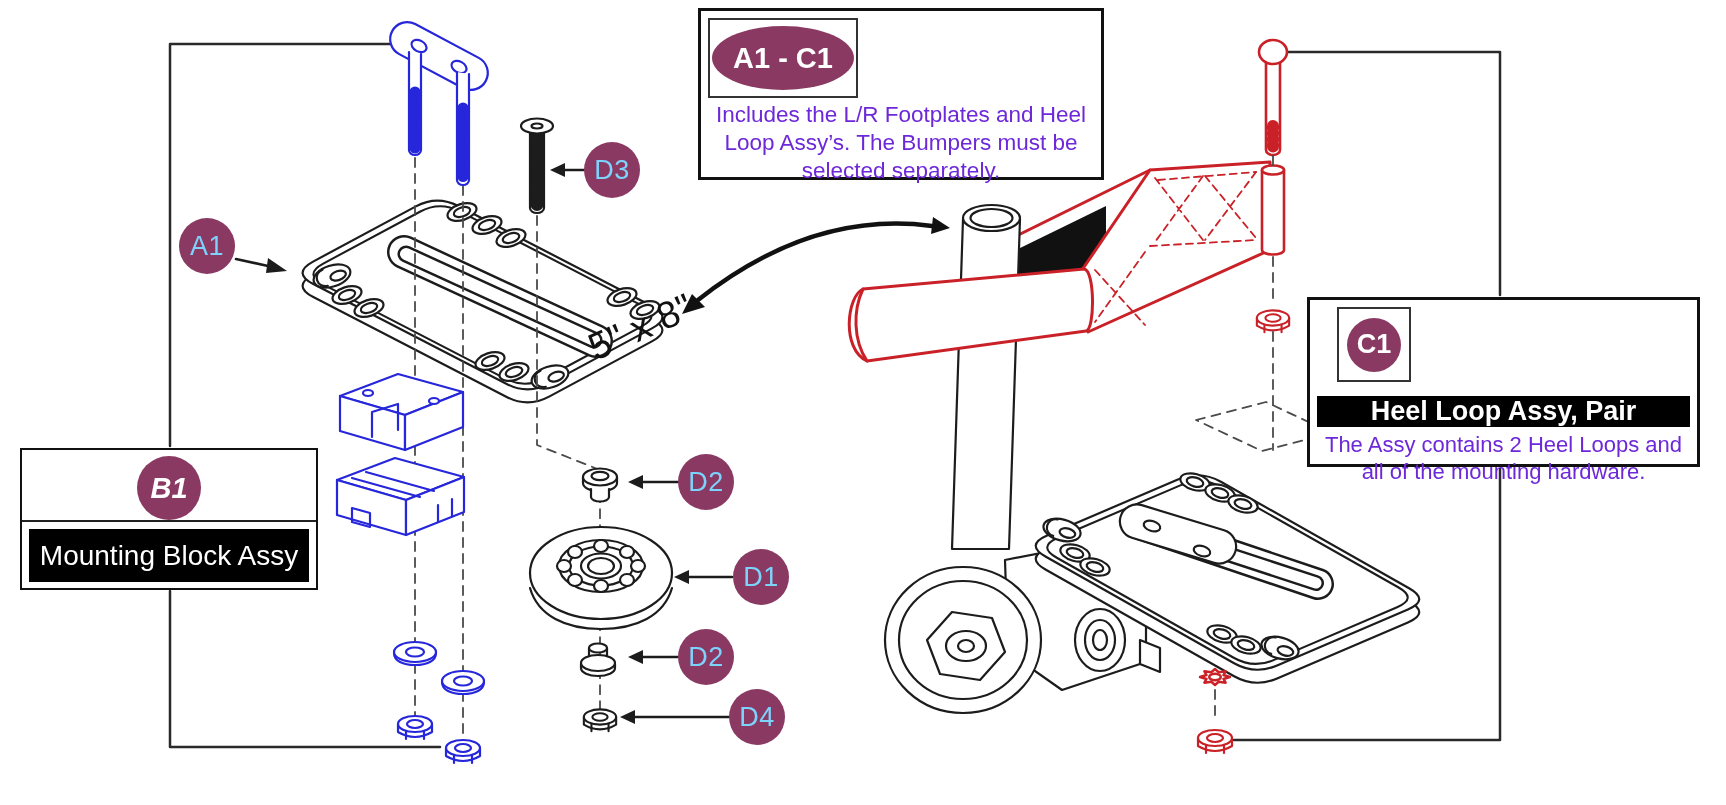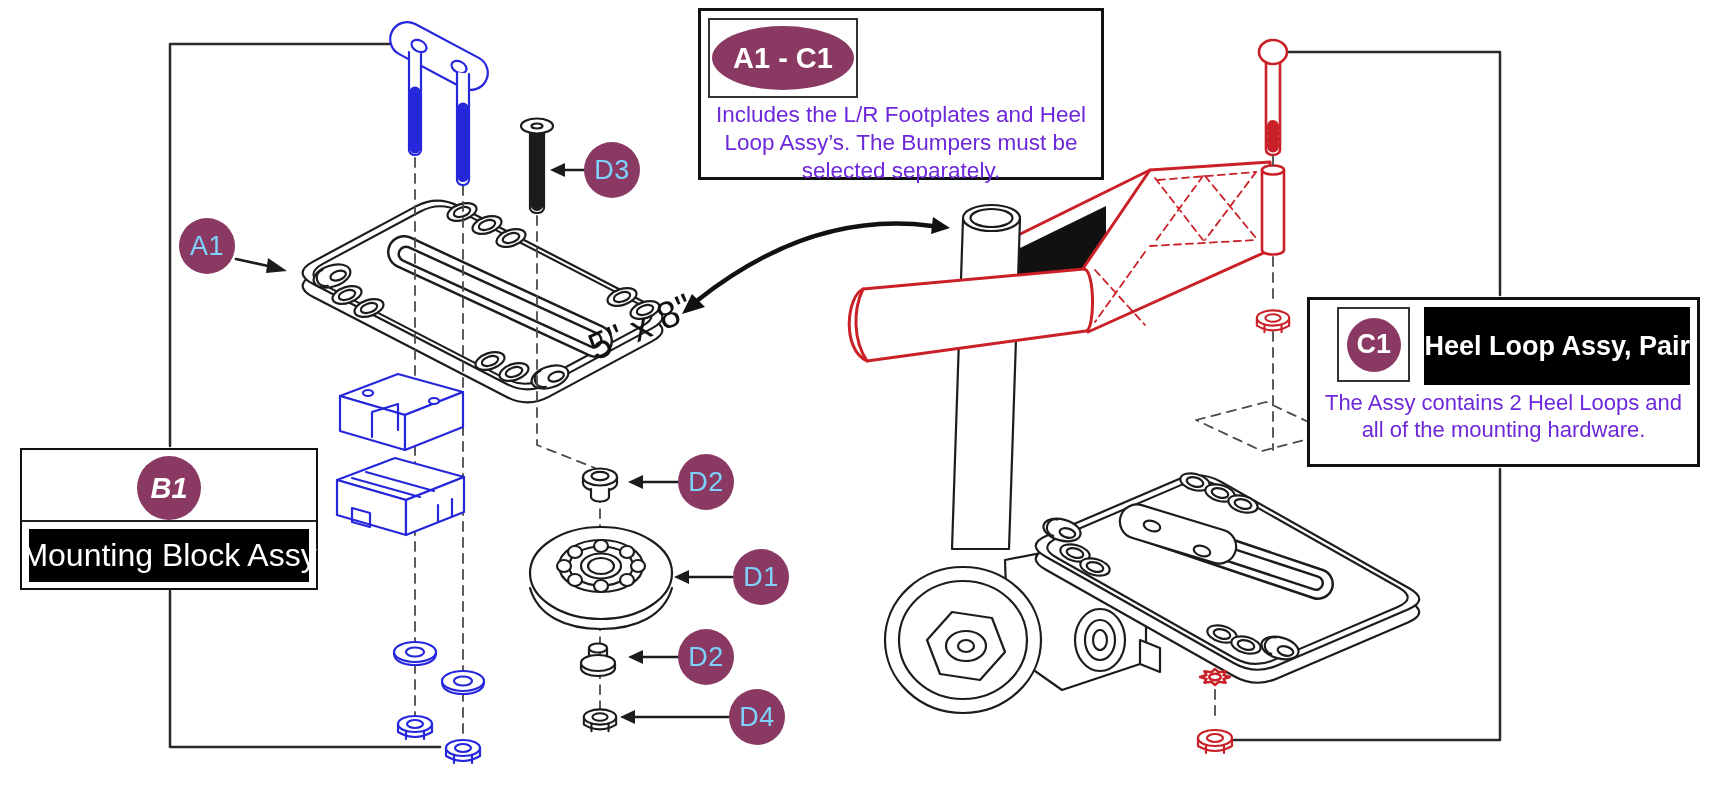--- a/index.html
+++ b/index.html
@@ -8,40 +8,40 @@
   html,body{margin:0;padding:0;background:#fff;}
   .stage{position:relative;width:1726px;height:805px;background:#fff;overflow:hidden;
          font-family:"Liberation Sans",sans-serif;color:#111;}
   #art{position:absolute;left:0;top:0;}
   
   .co{position:absolute;width:56px;height:56px;border-radius:50%;background:var(--callout);
       color:#7dd3fc;font-weight:normal;font-size:27px;display:flex;align-items:center;justify-content:center;
       letter-spacing:.5px;z-index:5;}
   
   .pbox{position:absolute;background:#fff;border:3px solid #111;box-sizing:border-box;z-index:4;}
-  .hdr{display:flex;align-items:stretch;gap:14px;margin:7px 7px 2px 7px;}
+  .hdr{display:flex;align-items:stretch;gap:14px;margin:7px 7px 2px 7px;flex-direction:column;}
   .cellL{border:2px solid #333;box-sizing:border-box;display:flex;align-items:center;justify-content:center;}
   .blackbox{background:#000;color:#fff;flex:1;display:flex;align-items:center;justify-content:center;
             white-space:nowrap;}
   .ell{background:var(--callout);color:#fff;border-radius:50%;width:142px;height:64px;
        display:flex;align-items:center;justify-content:center;font-weight:bold;font-size:29px;}
   .circbadge{background:var(--callout);color:#fff;border-radius:50%;display:flex;align-items:center;
        justify-content:center;font-weight:bold;}
   .desc{text-align:center;line-height:1.24;color:#6d28d9;}
   
   .box-a1c1{left:698px;top:8px;width:406px;height:172px;}
   .box-a1c1 .cellL{width:150px;height:80px;}
   .box-a1c1 .blackbox{height:80px;font-size:27px;}
   .box-a1c1 .desc{font-size:22.5px;margin-top:3px;}
   
   .box-b1{left:20px;top:448px;width:298px;height:142px;border-width:2.5px;}
   .b1-top{height:70px;border-bottom:2px solid #222;display:flex;align-items:center;justify-content:center;font-style:italic;}
   .b1-top .circbadge{width:64px;height:64px;font-size:29px;margin-top:6px;}
   .b1-bot{padding:7px;}
-  .b1-bot .blackbox{height:53px;font-size:32px;}
+  .b1-bot .blackbox{height:53px;font-size:28px;}
   
   .box-c1{left:1307px;top:297px;width:393px;height:170px;}
   .box-c1 .cellL{width:74px;height:75px;margin-left:20px;}
   .box-c1 .cellL .circbadge{width:54px;height:54px;font-size:27px;}
   .box-c1 .blackbox{height:78px;font-size:27px;font-weight:bold;}
   .box-c1 .desc{font-size:22px;margin-top:4px;margin-left:auto;margin-right:auto;width:358px;}
   
   .sizelabel{position:absolute;left:582px;top:330px;font-size:38px;color:#111;
              transform:rotate(-24deg);transform-origin:left top;z-index:3;white-space:nowrap;}
 </style>

